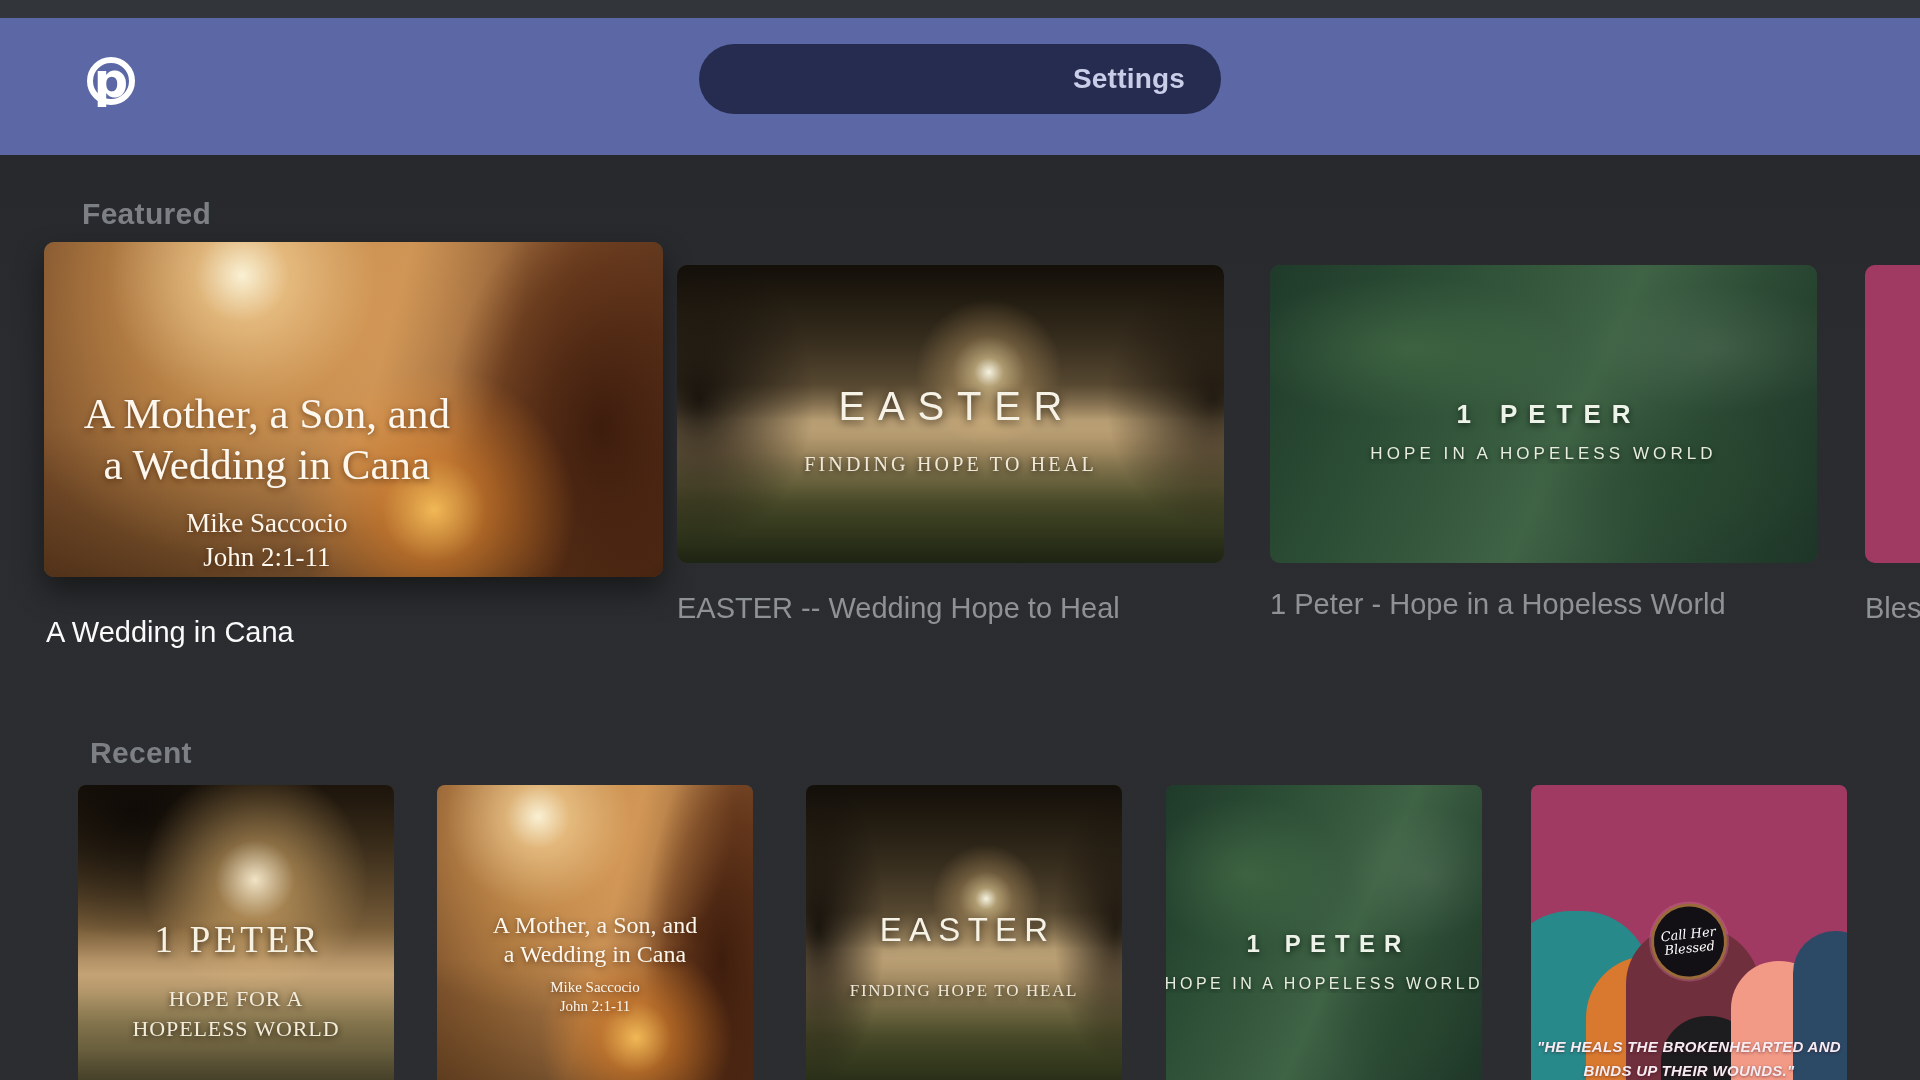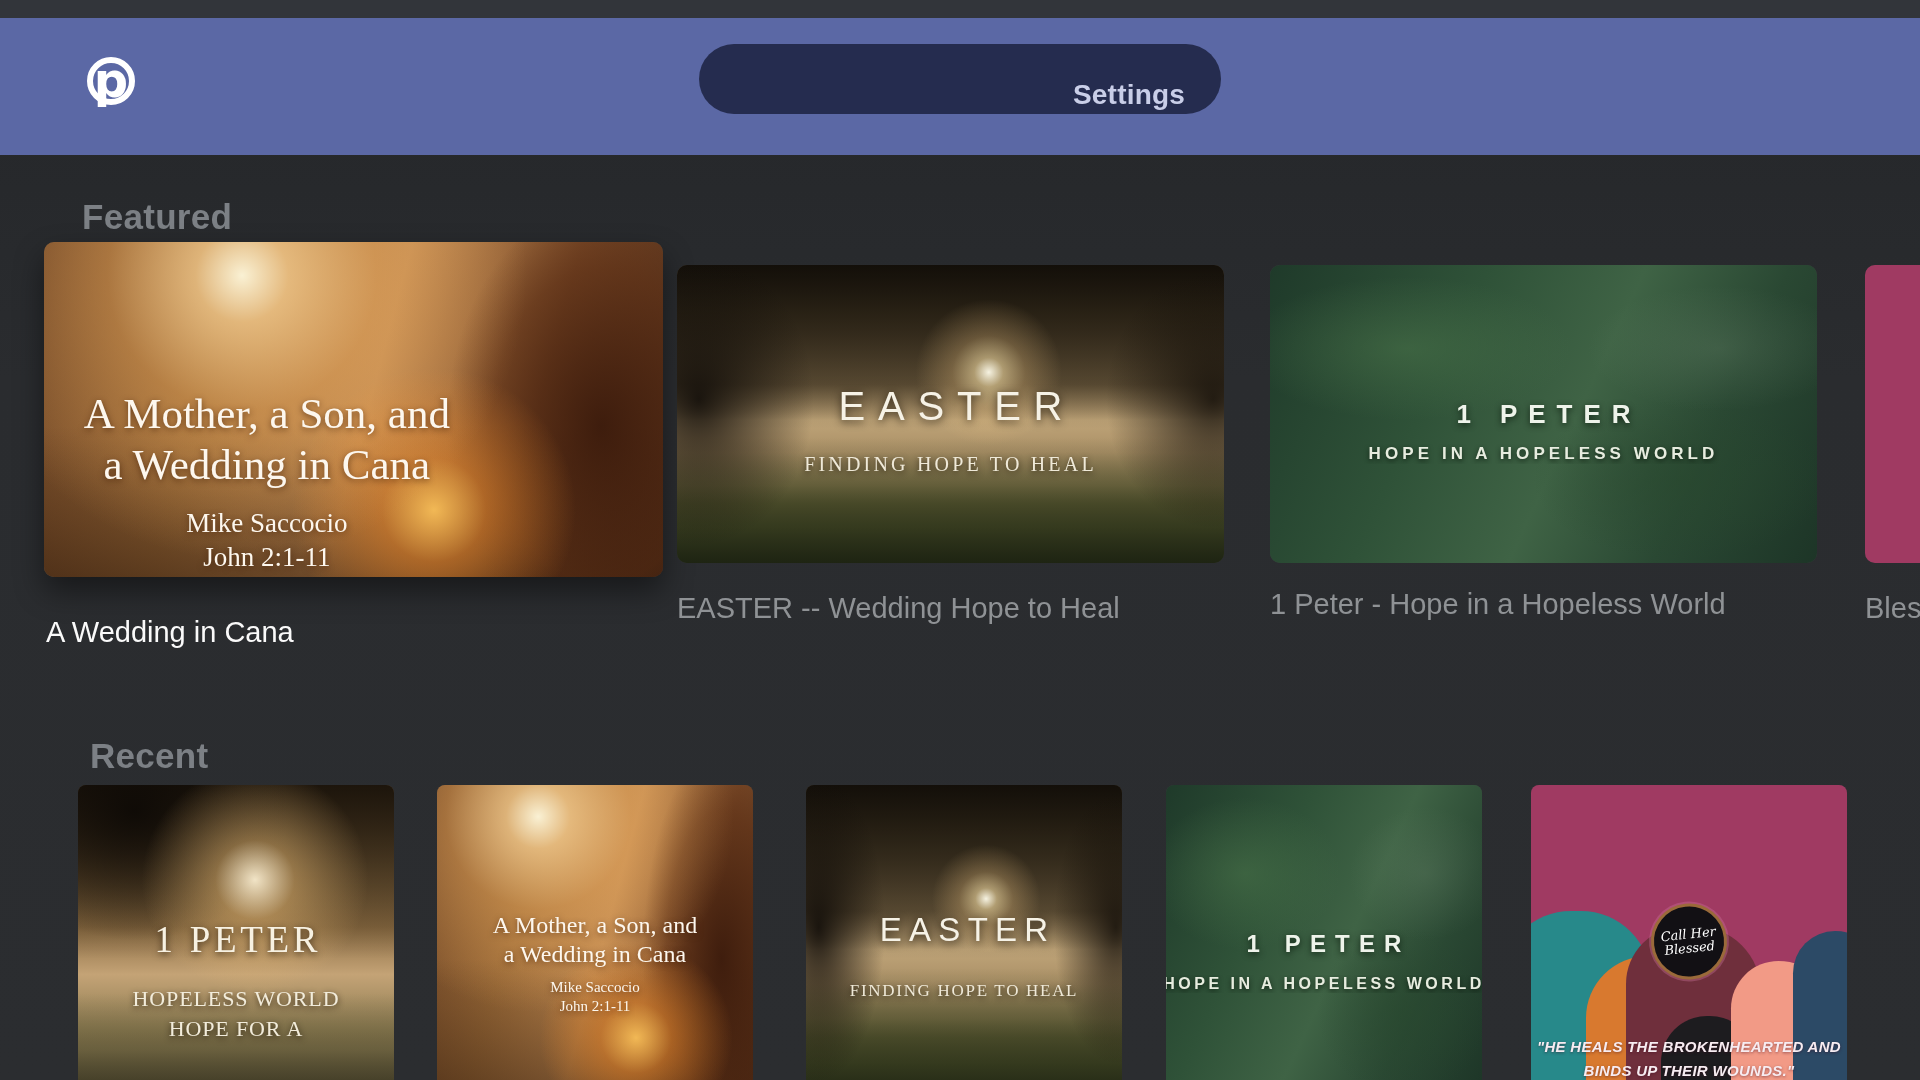--- a/index.html
+++ b/index.html
@@ -21,25 +21,25 @@
   }
   .seg-selected {
     position:absolute; left:6px; top:6px; width:332px; height:58px;
     background:#8d93a0; border-radius:29px;
     display:flex; align-items:center; justify-content:center;
     color:#f3f4f8; font-size:28px; font-weight:700; letter-spacing:.2px;
   }
   .seg-plain {
     position:absolute; left:338px; top:0; width:184px; height:70px;
     display:flex; align-items:center; justify-content:center;
-    color:#c9cee8; font-size:28px; font-weight:700; letter-spacing:.2px;margin-top:16px;
-  }
-
-  
-  .heading { position:absolute; font-size:35px; font-weight:700; color:#7c8085; letter-spacing:.3px; }
+    color:#c9cee8; font-size:28px; font-weight:700; letter-spacing:.2px;
+  }
+
+  
+  .heading { position:absolute; font-size:30px; font-weight:700; color:#7c8085; letter-spacing:.3px; }
   .card-label { position:absolute; font-size:29px; color:#8f9295; white-space:nowrap; }
   .card-label.focused { color:#fafafa; }
 
   
   .card {
     position:absolute; border-radius:10px; overflow:hidden; background:#3a3c3e;
   }
   .card.focused { box-shadow:0 14px 30px rgba(0,0,0,.45); }
   .art { position:absolute; inset:0; }
 
@@ -96,21 +96,21 @@
       linear-gradient(115deg,#1f3a2a 0%,#2f5238 32%,#3f6345 55%,#2a4833 76%,#1d3527 100%);
   }
   .peter-title { position:absolute; width:100%; text-align:center; color:#eef3ea;
                  font-weight:700; text-shadow:0 2px 6px rgba(10,24,12,.8); }
   .feat .peter-title { top:45%; font-size:26px; letter-spacing:.42em; text-indent:.42em; }
   .sq   .peter-title { top:46%; font-size:24px; letter-spacing:.38em; text-indent:.38em; }
   .peter-sub { position:absolute; width:100%; text-align:center; color:#e7ecdf;
                text-shadow:0 2px 5px rgba(10,24,12,.8); display:flex; justify-content:center; overflow:hidden; }
   .feat .peter-sub { top:60%; font-size:17px; letter-spacing:.24em; }
   .sq   .peter-sub { top:60%; font-size:16px; letter-spacing:.22em; }
-  .peter-sub span { white-space:nowrap;font-weight:bold; }
+  .peter-sub span { white-space:nowrap; }
 
   
   .art-peter-sunset {
     background:
       radial-gradient(circle at 56% 30%, rgba(255,242,212,.92) 0%, rgba(241,193,120,.45) 14%, rgba(0,0,0,0) 40%),
       radial-gradient(ellipse 65% 55% at 18% 8%, rgba(14,10,6,.95) 0%, rgba(0,0,0,0) 75%),
       linear-gradient(180deg, rgba(24,17,9,.9) 0%, rgba(40,30,16,.5) 28%, rgba(0,0,0,0) 55%),
       linear-gradient(0deg, rgba(52,48,30,.9) 0%, rgba(90,82,52,.5) 16%, rgba(0,0,0,0) 34%),
       linear-gradient(180deg,#4a3a24 0%,#8a6b42 45%,#c4a376 60%,#8a7a50 78%,#4a4630 100%);
   }
@@ -202,22 +202,22 @@
   </div>
 
   <div class="heading" style="left:90px; top:736px;">Recent</div>
 
   <div>
 
     <div class="card sq" style="left:78px; top:785px; width:316px; height:316px; border-radius:8px;">
       <div class="art art-peter-sunset">
         <div class="psun-title">1 PETER</div>
         <div class="psun-sub">
+          <div>HOPE FOR A</div>
           <div>HOPELESS WORLD</div>
-          <div>HOPE FOR A</div>
         </div>
       </div>
     </div>
 
     <div class="card sq" style="left:437px; top:785px; width:316px; height:316px; border-radius:8px;">
       <div class="art art-cana">
         <div class="cana-text">
           <div class="cana-t">A Mother, a Son, and</div>
           <div class="cana-t">a Wedding in Cana</div>
           <div class="cana-s">Mike Saccocio</div>

